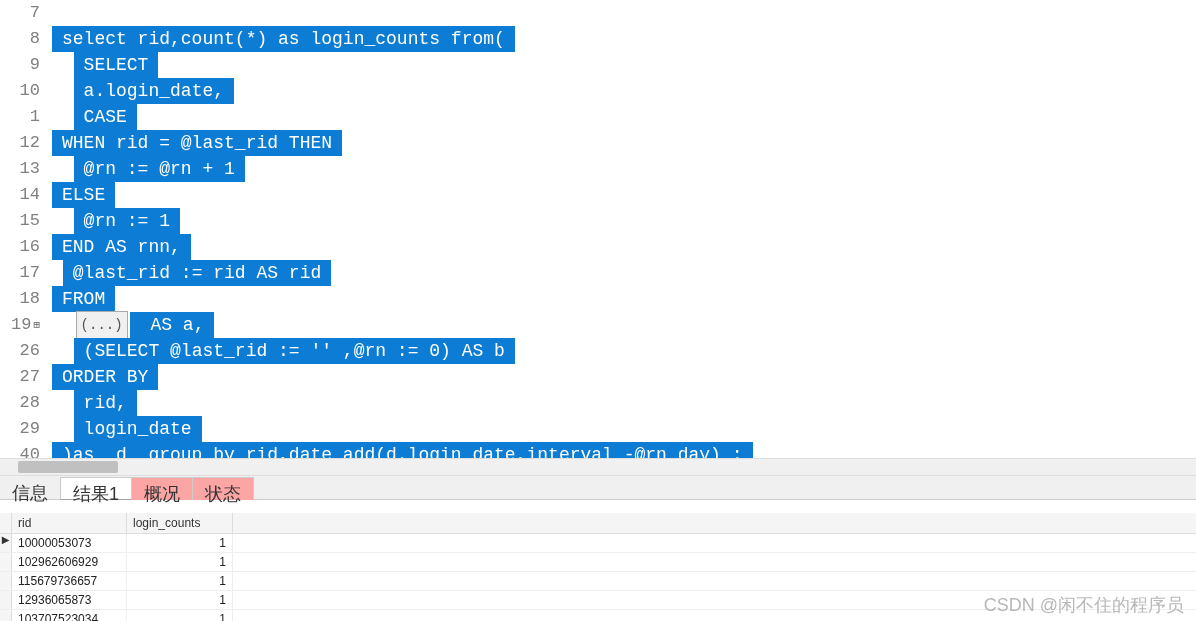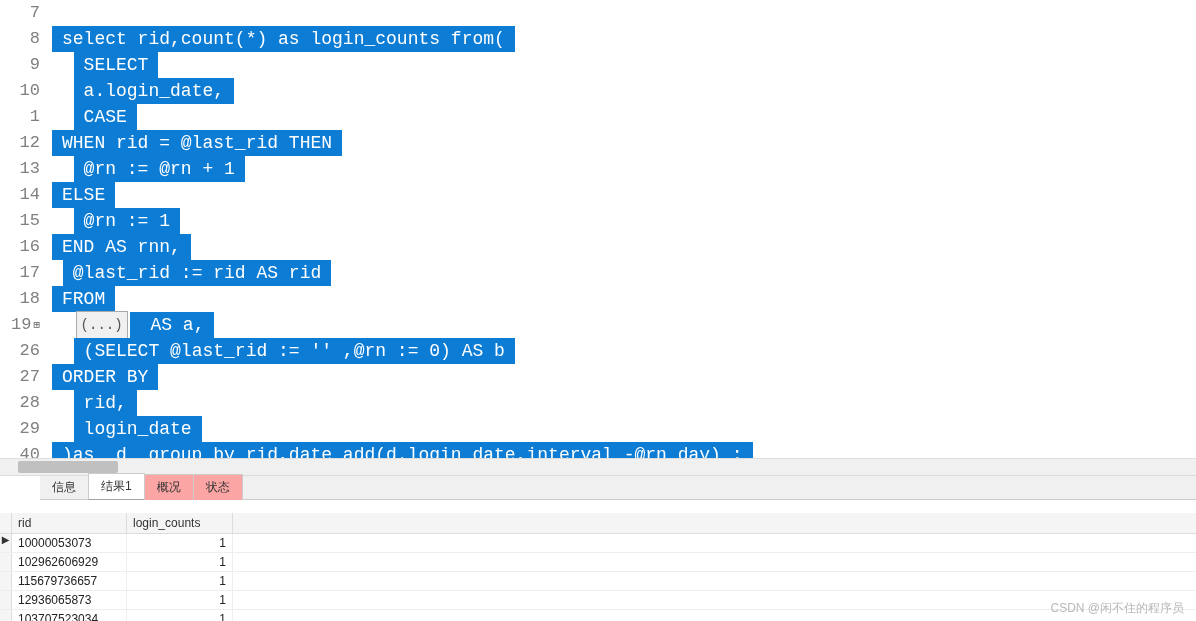--- a/index.html
+++ b/index.html
@@ -80,24 +80,22 @@
       height: 12px;
       width: 100px;
       background: #c0c0c0;
       border-radius: 2px;
     }
     .tabs {
       display: flex;
       background: #f0f0f0;
       border-bottom: 1px solid #ccc;
       font-family: 'Microsoft YaHei', sans-serif;
-      font-size: 12px;
+      font-size: 18px;
       height: 24px;
-      align-items: flex-end;
-      margin-left: 40px;
     }
     .tab {
       padding: 4px 12px;
       border: 1px solid #ccc;
       border-bottom: none;
       background: #fca5a5;
       color: #333;
       margin-right: -1px;
       cursor: pointer;
       position: relative;
@@ -146,21 +144,21 @@
       color: #333;
     }
     .col-rid { width: 115px; }
     .col-counts { width: 106px; text-align: right; }
     .watermark {
       position: absolute;
       right: 12px;
       bottom: 4px;
       color: rgba(160,160,160,0.75);
       font-family: 'Microsoft YaHei', sans-serif;
-      font-size: 12px;
+      font-size: 18px;
       pointer-events: none;
     }
   </style>
 </head>
 <body>
 
 <div class="editor">
   <div class="gutter">
       <div class="gutter-line">7</div>
       <div class="gutter-line">8</div>

